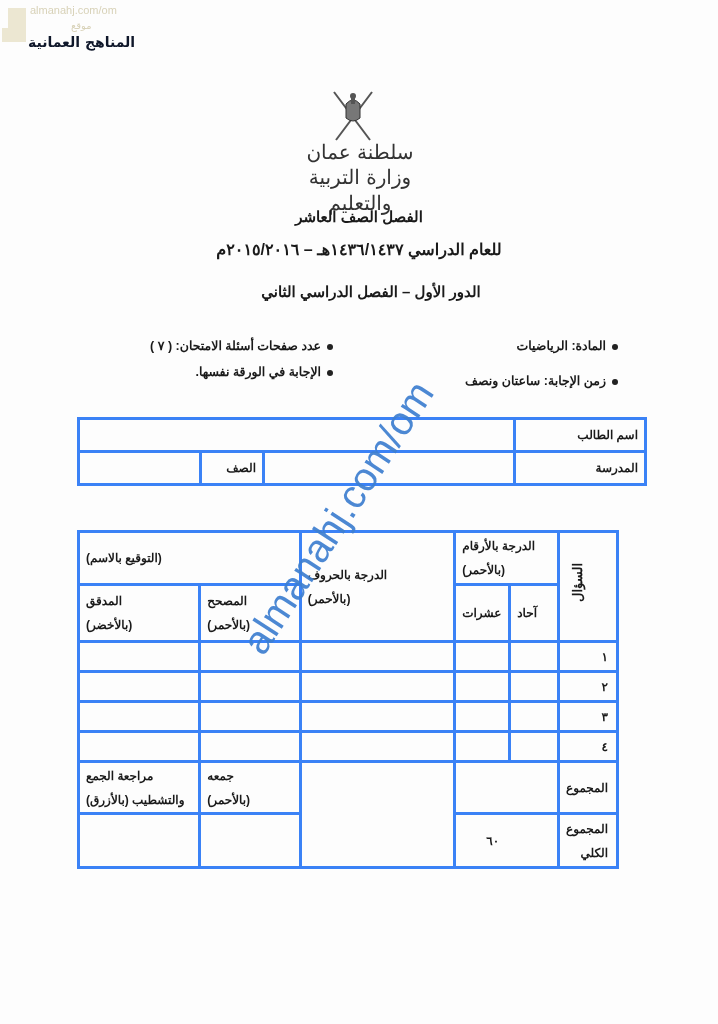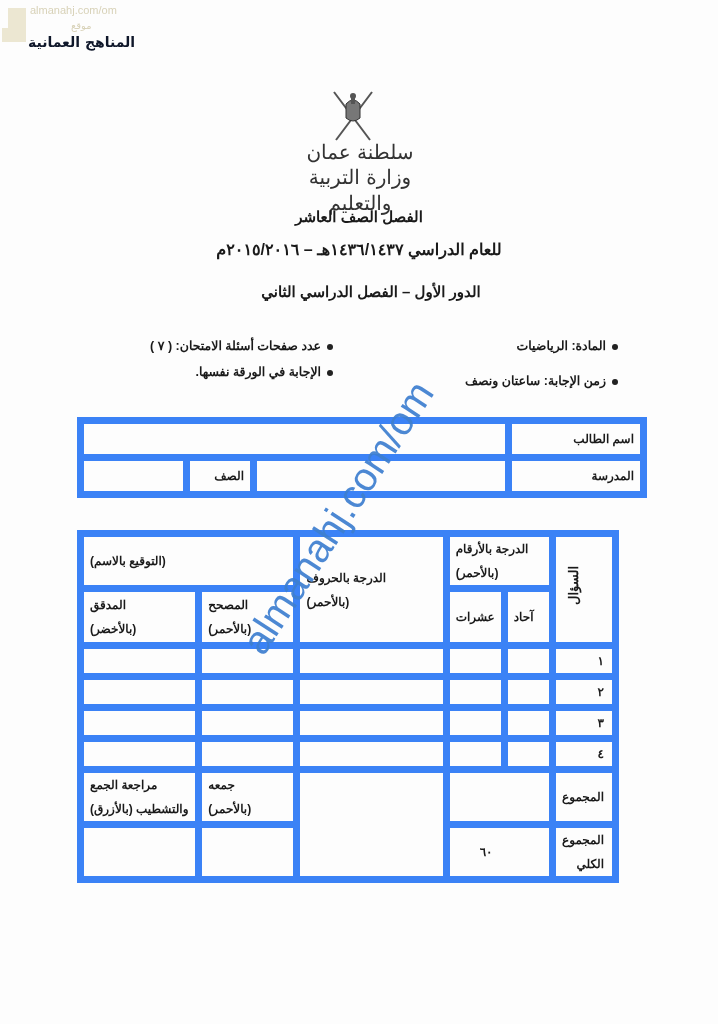--- a/index.html
+++ b/index.html
@@ -27,21 +27,21 @@
   .t3 { top:283px; font-size:15px;padding-left:12px; }
 
   .info { direction:rtl; font-weight:bold; font-size:12.5px; font-family:"Liberation Sans", sans-serif; white-space:nowrap; }
   .info .bullet { display:inline-block; width:6px; height:6px; border-radius:50%; background:#222; margin-left:6px; vertical-align:middle; }
   .i1 { right:100px; top:338px; }
   .i2 { right:100px; top:364px;margin-top:9px; }
   .i3 { right:385px; top:338px; }
   .i4 { right:385px; top:364px;margin-left:20px; }
 
   table.grid { position:absolute; border-collapse:collapse; direction:rtl; font-family:"Liberation Sans", sans-serif; font-weight:bold; font-size:12px; }
-  table.grid td { border:7px solid #3b82f6; padding:0 6px; vertical-align:middle; }
+  table.grid td { border:3px solid #3b82f6; padding:0 6px; vertical-align:middle; }
 
   .top-table { left:77px; top:417px; width:570px; }
   .top-table td { height:30px; text-align:right; }
 
   .main-table { left:77px; top:530px; width:542px; }
   .main-table td { text-align:left; line-height:24px; }
   .main-table td.num { text-align:right; padding-right:8px; }
   .vert { writing-mode:vertical-rl; transform:rotate(180deg); display:inline-block; font-size:13px; }
 
   .watermark {

